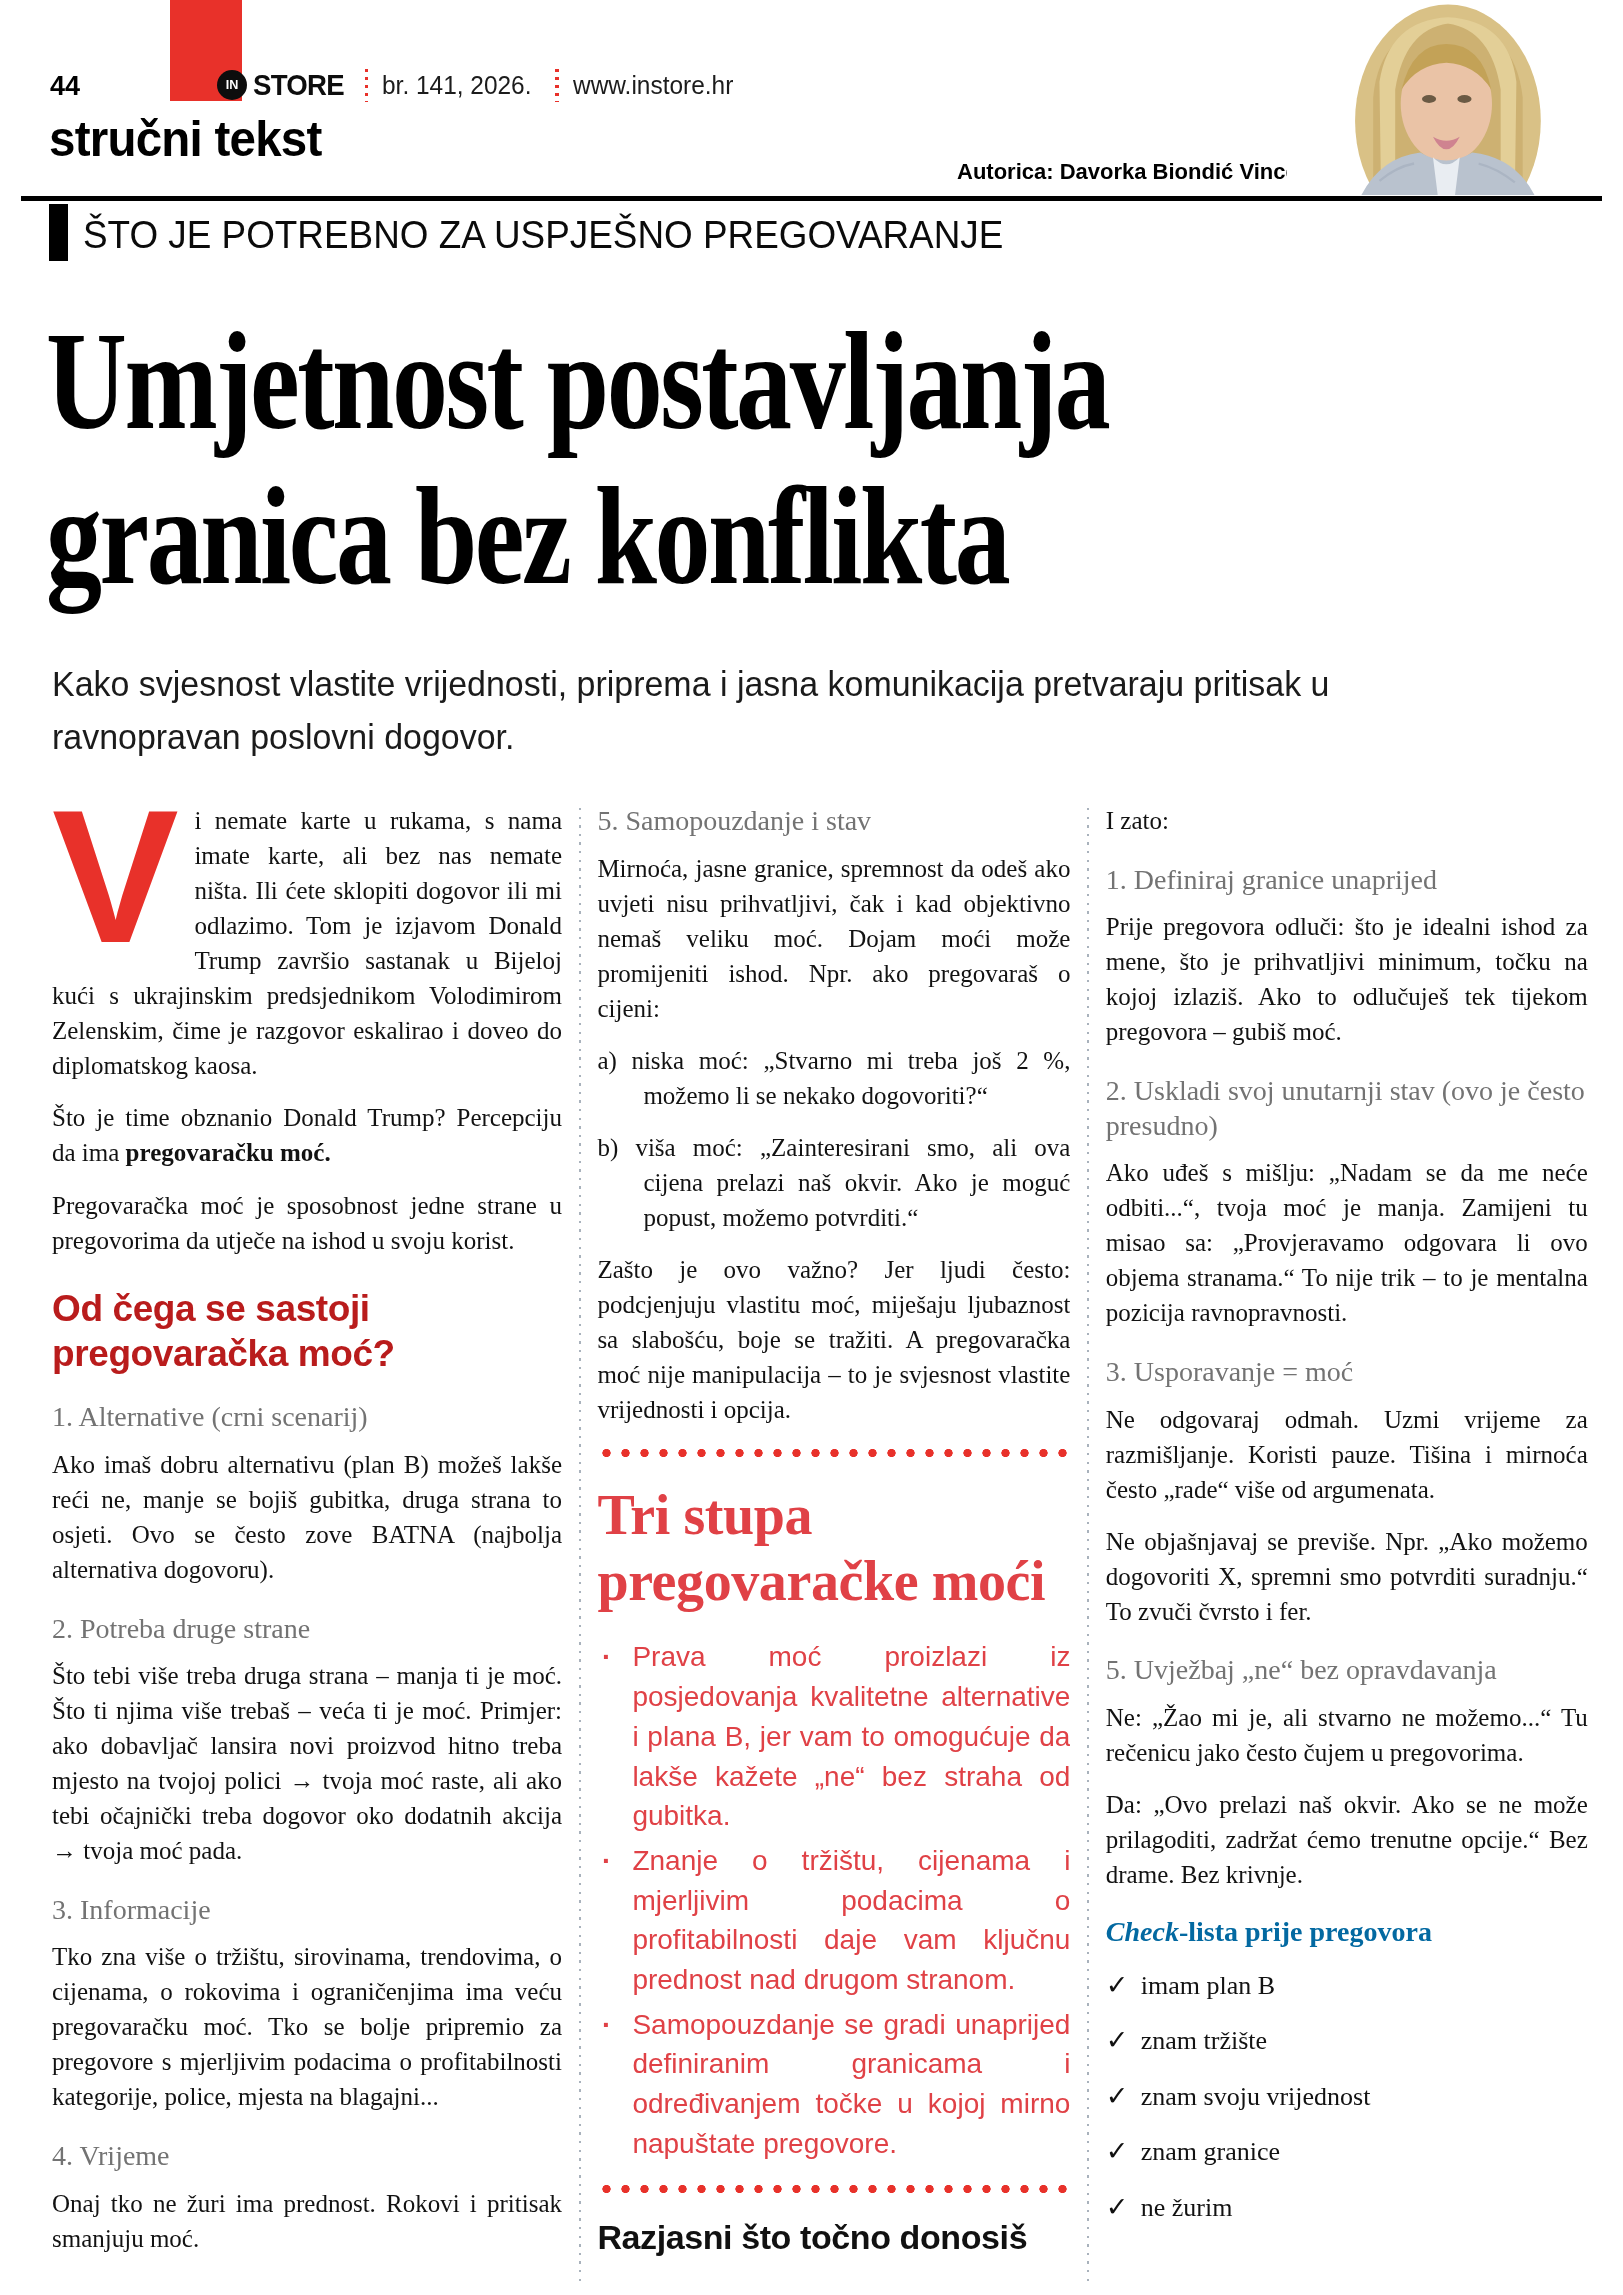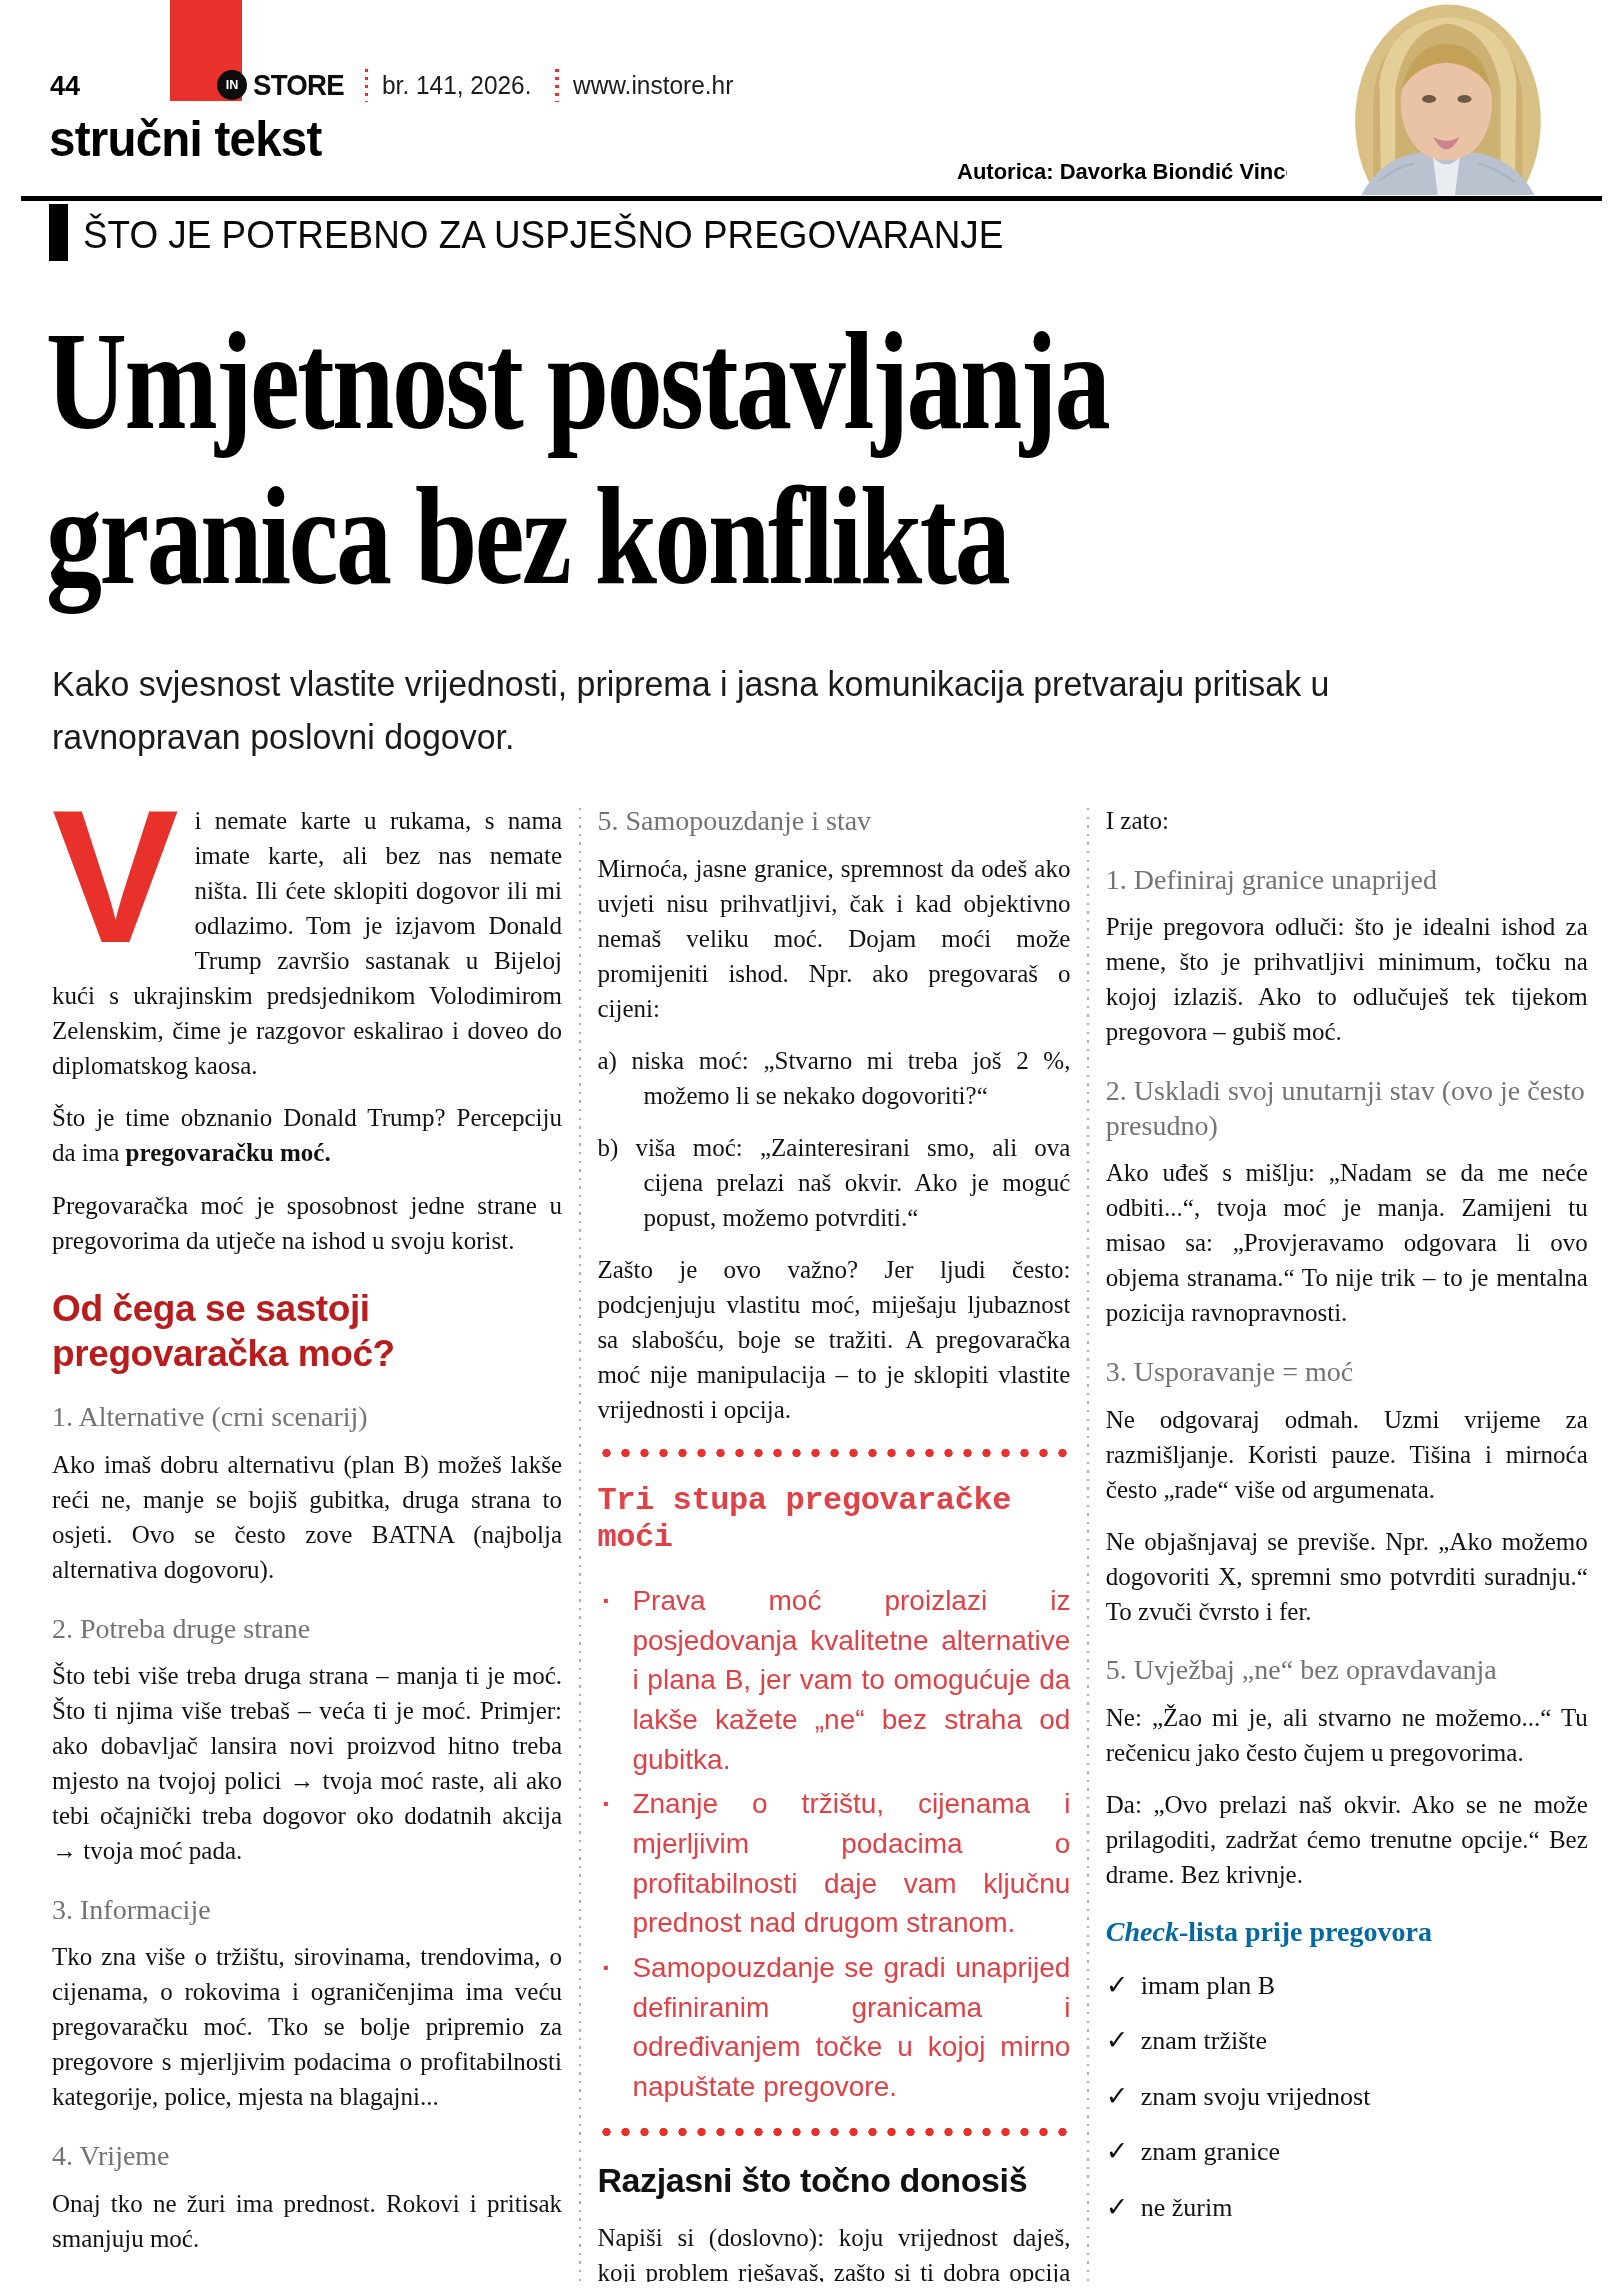--- a/index.html
+++ b/index.html
@@ -133,22 +133,22 @@
   .hang{
     padding-left:46px;text-indent:-46px;margin-bottom:17.3px;
   }
   
   .red-dots{
     height:10.2px;margin:20.4px 0 23.6px 0;
     background-image:radial-gradient(circle,var(--brand-red) 3.9px,transparent 4.4px);
     background-size:19px 10.2px;background-position:0 50%;background-repeat:repeat-x;
   }
   .red-heading{
-    font-family:Liberation Mono, monospace;
-    font-weight:700;font-size:32px;line-height:1.18;letter-spacing:-0.4px;
+    font-family:Liberation Serif, serif;
+    font-weight:700;font-size:56px;line-height:1.18;letter-spacing:-0.4px;
     color:var(--red-text);margin:0 0 23.6px 0;
   }
   .red-list{margin:0;padding:0;list-style:none;}
   .red-list li{
     display:flex;align-items:flex-start;
     font-family:"Liberation Sans",sans-serif;
     font-size:28px;line-height:1.42;color:var(--red-text);
     margin-bottom:4.7px;text-align:justify;
   }
   .bullet-dot{
@@ -238,21 +238,21 @@
       <p class="body-p">Onaj tko ne žuri ima prednost. Rokovi i pritisak smanjuju moć.</p>
     </section>
 
     <div class="vdivider"></div>
 
     <section class="col col-2">
       <h3 class="h-serif">5. Samopouzdanje i stav</h3>
       <p class="body-p">Mirnoća, jasne granice, spremnost da odeš ako uvjeti nisu prihvatljivi, čak i kad objektivno nemaš veliku moć. Dojam moći može promijeniti ishod. Npr. ako pregovaraš o cijeni:</p>
       <p class="body-p hang">a) niska moć: „Stvarno mi treba još 2 %, možemo li se nekako dogovoriti?“</p>
       <p class="body-p hang">b) viša moć: „Zainteresirani smo, ali ova cijena prelazi naš okvir. Ako je moguć popust, možemo potvrditi.“</p>
-      <p class="body-p">Zašto je ovo važno? Jer ljudi često: podcjenjuju vlastitu moć, miješaju ljubaznost sa slabošću, boje se tražiti. A pregovaračka moć nije manipulacija – to je sklopiti vlastite vrijednosti i opcija.</p>
+      <p class="body-p">Zašto je ovo važno? Jer ljudi često: podcjenjuju vlastitu moć, miješaju ljubaznost sa slabošću, boje se tražiti. A pregovaračka moć nije manipulacija – to je svjesnost vlastite vrijednosti i opcija.</p>
 
       <div class="red-dots"></div>
       <h2 class="red-heading">Tri stupa pregovaračke moći</h2>
       <ul class="red-list">
         <li>
             <span class="bullet-dot">·</span>
             <span class="li-text">Prava moć proizlazi iz posjedovanja kvalitetne alternative i plana B, jer vam to omogućuje da lakše kažete „ne“ bez straha od gubitka.</span>
           </li>
         <li>
             <span class="bullet-dot">·</span>

